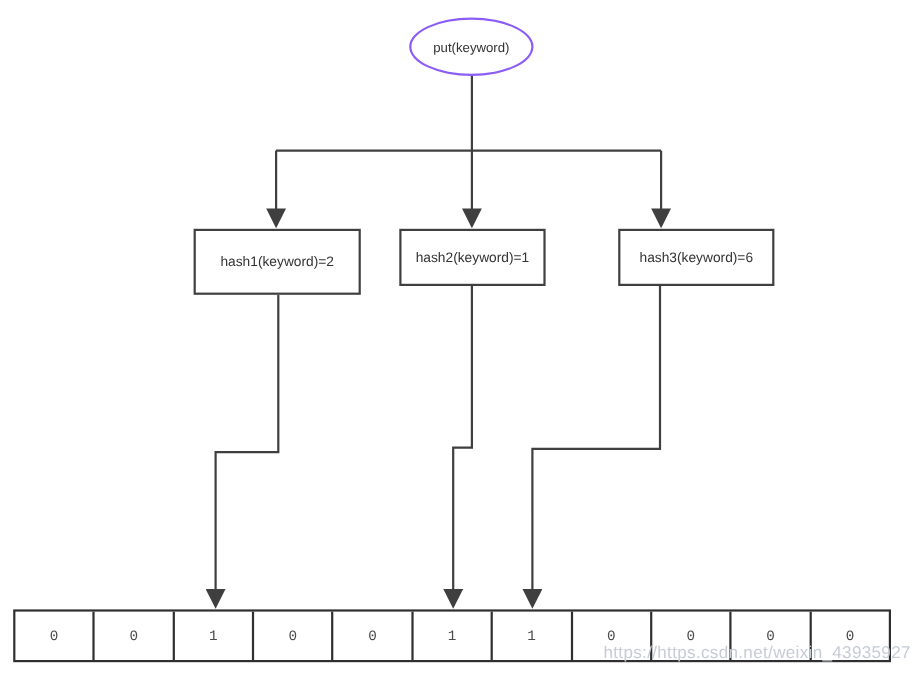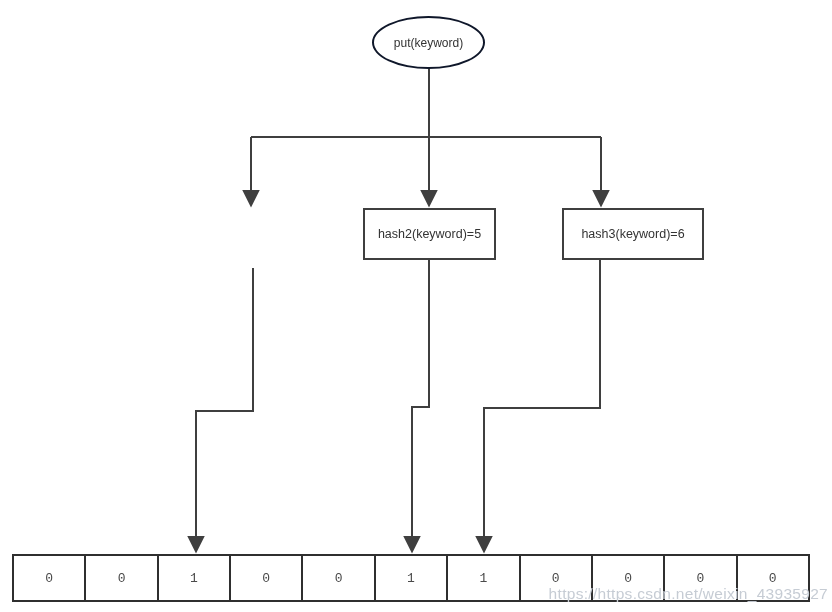--- a/index.html
+++ b/index.html
@@ -14,21 +14,21 @@
   }
   .connector-layer {
     position: absolute;
     left: 0; top: 0;
     width: 832px; height: 612px;
   }
   .node-ellipse {
     position: absolute;
     left: 372px; top: 16px;
     width: 113px; height: 53px;
-    border: 2px solid #0f172a;
+    border: 2px solid #8b5cf6;
     border-radius: 50%;
     background: #ffffff;
     display: flex; align-items: center; justify-content: center;
     font-size: 12px; color: #333333;
   }
   .node-box {
     position: absolute;
     border: 2px solid #3f3f3f;
     background: #ffffff;
     display: flex; align-items: center; justify-content: center;
@@ -80,22 +80,25 @@
     <path d="M601,137 L601,205" stroke="#3f3f3f" stroke-width="2" marker-end="url(#arrowhead)"></path>
     <path d="M253,268 L253,411 L196,411 L196,551" stroke="#3f3f3f" stroke-width="2" marker-end="url(#arrowhead)"></path>
     <path d="M429,260 L429,407 L412,407 L412,551" stroke="#3f3f3f" stroke-width="2" marker-end="url(#arrowhead)"></path>
     <path d="M600,260 L600,408 L484,408 L484,551" stroke="#3f3f3f" stroke-width="2" marker-end="url(#arrowhead)"></path>
   </svg>
 
   <div class="node-ellipse">
     <span>put(keyword)</span>
   </div>
 
+  <div class="node-box box-hash1">
+    <span>hash1(keyword)=2</span>
+  </div>
   <div class="node-box box-hash2">
-    <span>hash2(keyword)=5</span>
+    <span>hash2(keyword)=1</span>
   </div>
   <div class="node-box box-hash3">
     <span>hash3(keyword)=6</span>
   </div>
 
   <div class="bit-array">
     <div class="bit-cell">0</div>
     <div class="bit-cell">0</div>
     <div class="bit-cell">1</div>
     <div class="bit-cell">0</div>

